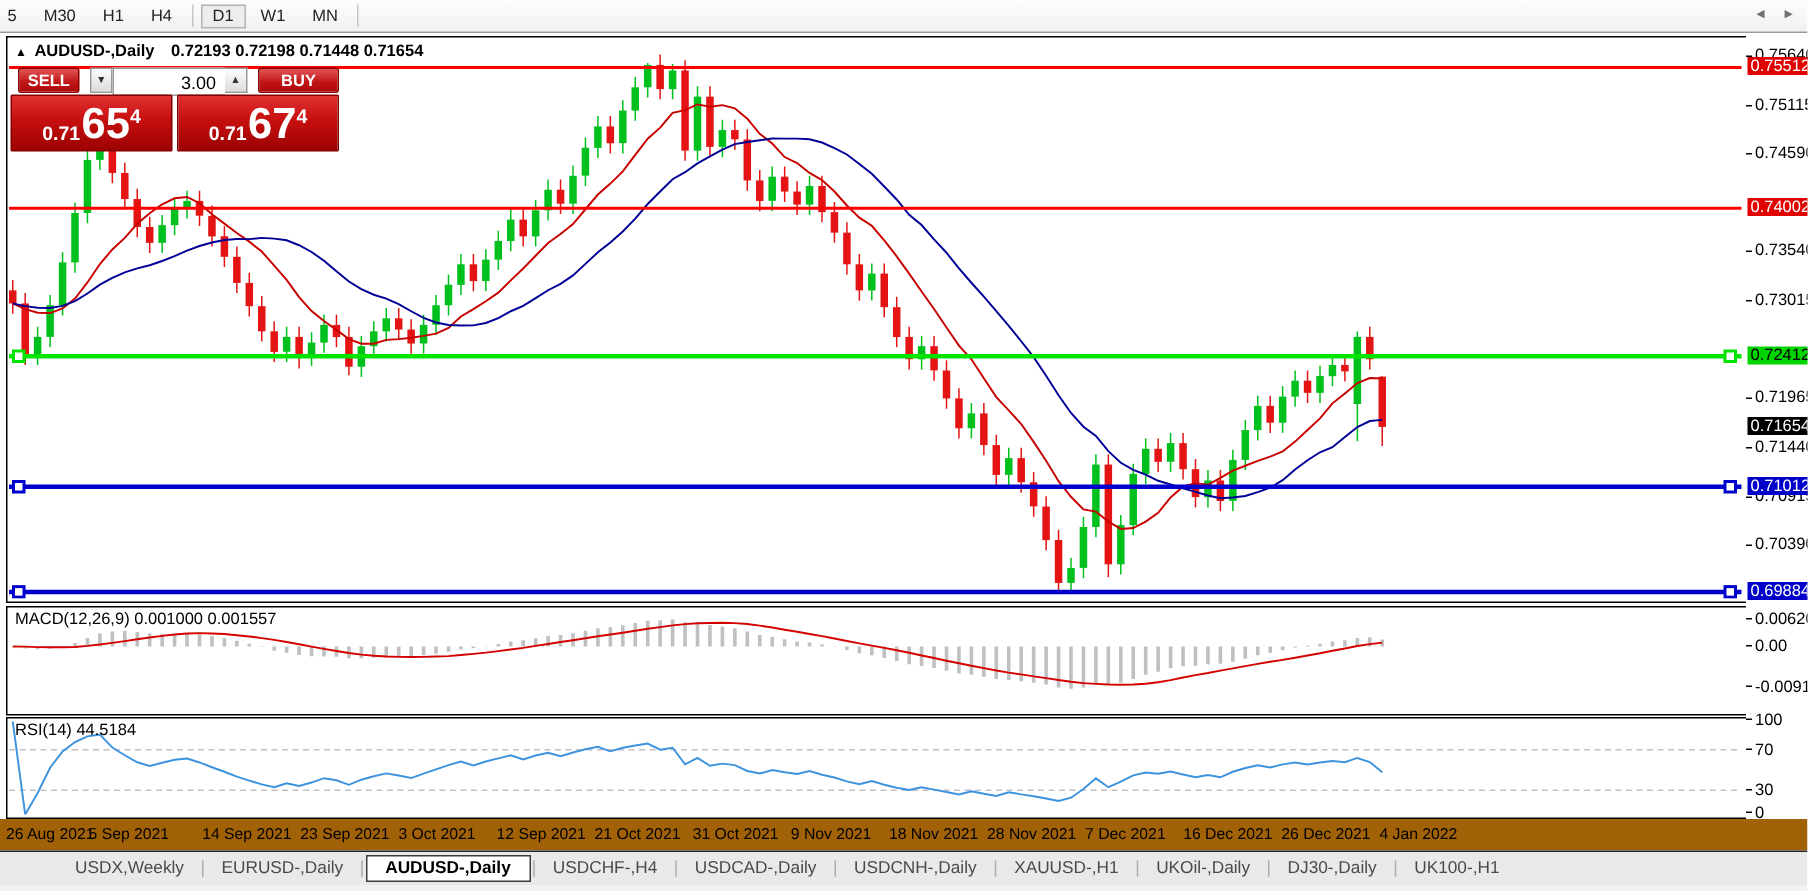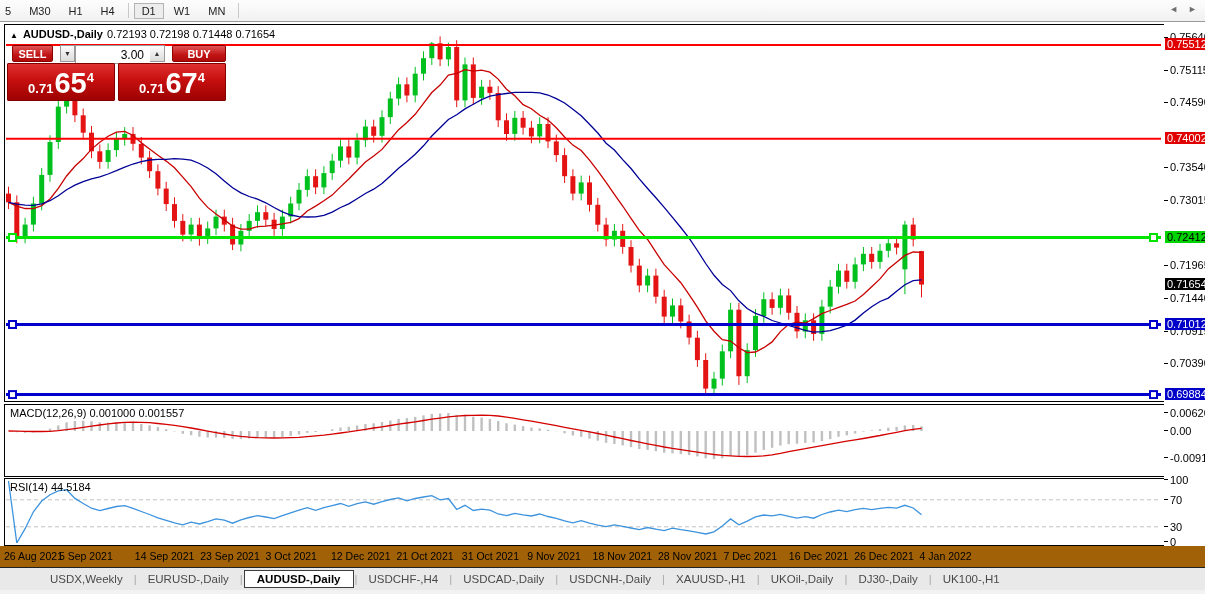--- a/index.html
+++ b/index.html
@@ -15,21 +15,21 @@
   
   .panel{position:absolute;left:4px;background:#fff;border:1px solid #000;padding-left:24px;}
   #main-panel{top:24px;width:1159px;height:376px;}
   #macd-panel{top:404px;width:1159px;height:71px;}
   #rsi-panel{top:478px;width:1159px;height:66px;}
   .panel svg{position:absolute;left:0;top:0;}
   .ind-label{position:absolute;left:5px;top:2px;font-size:11px;color:#000;white-space:nowrap;z-index:5;}
   
   #chart-title{position:absolute;left:10px;top:28px;font-size:11px;font-weight:600;color:#000;z-index:6;white-space:nowrap;}
   #chart-title .arrow{font-size:8px;margin-right:5px;}
-  #chart-title .ohlc{margin-left:4px;font-weight:400;}
+  #chart-title .ohlc{margin-left:11px;font-weight:700;}
   
   #trade-panel{position:absolute;left:7px;top:45px;width:221px;z-index:7;}
   #tp-row1{position:relative;height:17px;}
   .tp-btn{position:absolute;top:0;height:17px;border-radius:2px;color:#fff;font-size:11px;font-weight:bold;
     background:linear-gradient(#e25555,#c01414 60%,#ad0a0a);border:1px solid #8c0000;
     display:flex;align-items:center;justify-content:center;box-sizing:border-box;}
   #tp-sell-btn{left:5px;width:41px;}
   #tp-buy-btn{left:165px;width:54px;}
   .tp-spin{position:absolute;top:0;width:15px;height:17px;box-sizing:border-box;border:1px solid #9a9a9a;
     background:linear-gradient(#fcfcfc,#dcdcdc);font-size:7px;color:#333;display:flex;align-items:center;justify-content:center;}
@@ -517,21 +517,21 @@
       <div class="ax-tick" style="top: 499px;">30</div>
       <div class="ax-dash" style="top: 519px;"></div>
       <div class="ax-tick" style="top: 514px;">0</div>
     </div>
   <div id="date-axis">
       <div class="date-label" style="left: 4px;">26 Aug 2021</div>
       <div class="date-label" style="left: 59px;">5 Sep 2021</div>
       <div class="date-label" style="left: 134.8px;">14 Sep 2021</div>
       <div class="date-label" style="left: 200.2px;">23 Sep 2021</div>
       <div class="date-label" style="left: 265.6px;">3 Oct 2021</div>
-      <div class="date-label" style="left: 331px;">12 Dec 2021</div>
+      <div class="date-label" style="left: 331px;">12 Sep 2021</div>
       <div class="date-label" style="left: 396.4px;">21 Oct 2021</div>
       <div class="date-label" style="left: 461.8px;">31 Oct 2021</div>
       <div class="date-label" style="left: 527.2px;">9 Nov 2021</div>
       <div class="date-label" style="left: 592.6px;">18 Nov 2021</div>
       <div class="date-label" style="left: 658px;">28 Nov 2021</div>
       <div class="date-label" style="left: 723.4px;">7 Dec 2021</div>
       <div class="date-label" style="left: 788.8px;">16 Dec 2021</div>
       <div class="date-label" style="left: 854.2px;">26 Dec 2021</div>
       <div class="date-label" style="left: 919.6px;">4 Jan 2022</div>
     </div>

